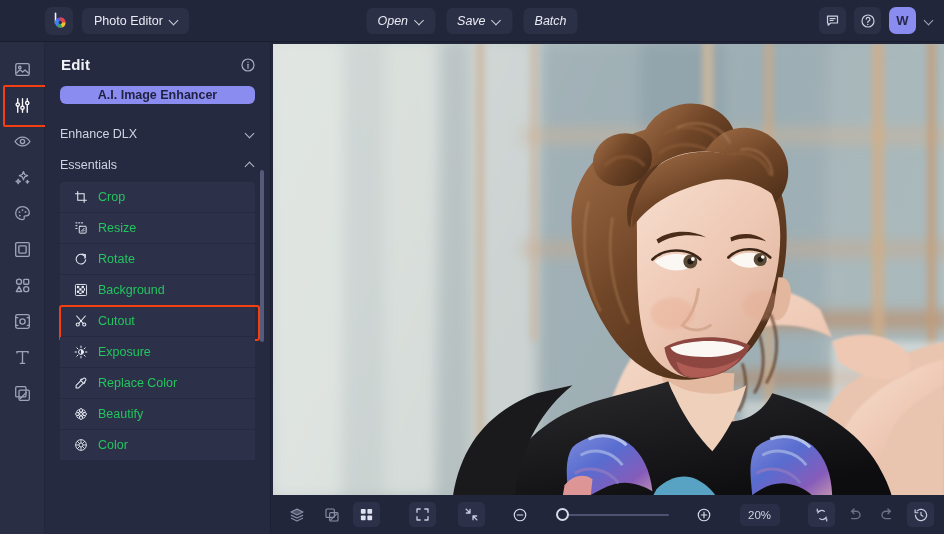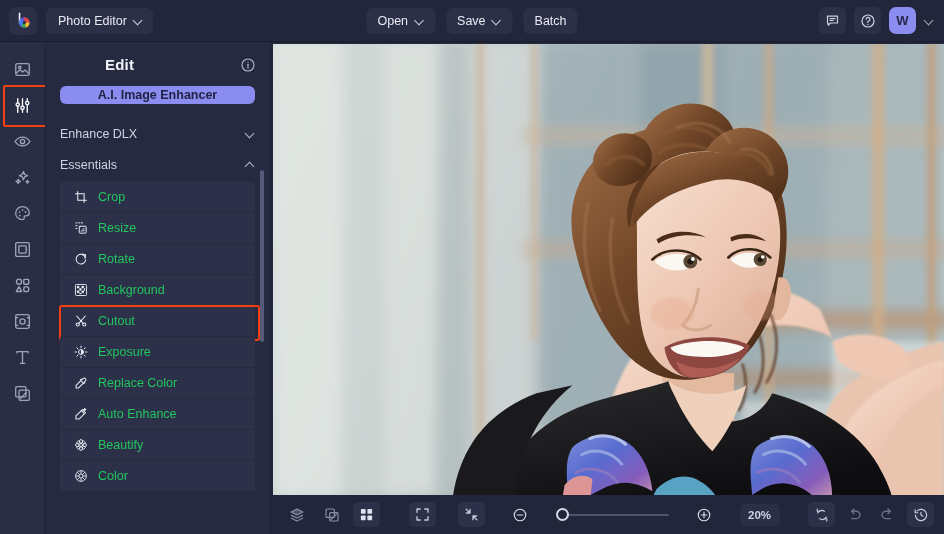--- a/index.html
+++ b/index.html
@@ -14,20 +14,21 @@
   }
   #app { position: relative; width: 944px; height: 534px; display: flex; flex-direction: column; }
 
   
   .topbar {
     height: 42px; min-height: 42px;
     background: #22263a;
     display: flex; align-items: center;
     position: relative;
     border-bottom: 1px solid #1a1d2e;
+    padding-left: 36px;
   }
   .tb-left { display: flex; align-items: center; padding-left: 9px; gap: 9px; }
   .logo-btn {
     width: 28px; height: 28px; border-radius: 7px;
     background: #2c3047;
     display: flex; align-items: center; justify-content: center;
     cursor: pointer;
   }
   .logo-glyph { width: 19px; height: 19px; display:block; }
   .app-chip {
@@ -39,21 +40,21 @@
   .chev { width: 9px; height: 9px; display:inline-block; position: relative; opacity:.85;}
   .chev::after {
     content:""; position:absolute; left:0; top:1px;
     width:6px; height:6px;
     border-right: 1.4px solid currentColor; border-bottom: 1.4px solid currentColor;
     transform: rotate(45deg);
   }
   .chev.up::after { transform: rotate(-135deg); top:3px; }
   .tb-center {
     position: absolute; left: 50%; transform: translateX(-50%);
-    display: flex; align-items: flex-end; gap: 11px;
+    display: flex; align-items: flex-end; gap: 11px; font-style: italic;
   }
   .tb-btn {
     height: 26px; padding: 0 11px;
     background: #2c3047; border-radius: 6px;
     display: flex; align-items: center; gap: 7px;
     font-size: 12.5px; color: #e9eaf2; cursor: pointer;
   }
   .tb-right {
     margin-left: auto; display: flex; align-items: center;
     gap: 8px; padding-right: 10px;
@@ -103,21 +104,21 @@
     width: 226px; min-width: 226px;
     background: #262a40;
     display: flex; flex-direction: column;
     position: relative;
     border-right: 1px solid #1e2133;
   }
   .panel-head {
     display: flex; align-items: center; justify-content: space-between;
     padding: 14px 14px 0 16px;
   }
-  .panel-title { font-size: 15px; font-weight: bold; color: #f2f3f8; letter-spacing:.2px;margin-left:44px;}
+  .panel-title { font-size: 15px; font-weight: bold; color: #f2f3f8; letter-spacing:.2px;}
   .info-ic { color:#b0b4c8; cursor:pointer; display:flex; }
   .enhancer-btn {
     margin: 13px 15px 14px 15px;
     height: 18px; border-radius: 6px;
     background: #8b8cf0; color: #1f2140;
     display: flex; align-items: center; justify-content: center;
     font-size: 12.5px; font-weight: bold; cursor: pointer;
   }
   .sec-row {
     height: 31px; margin: 0 15px;
@@ -170,21 +171,21 @@
     padding: 0 10px 0 12px; gap: 8px;
   }
   .bb-ic {
     width: 27px; height: 25px; border-radius: 5px;
     display: flex; align-items: center; justify-content: center;
     color: #8a8fa8; cursor: pointer;
   }
   .bb-ic.lit { background: #2c3149; color: #dfe2ee; }
   .bb-ic.on  { background: #2c3149; color: #c9cde0; }
   .bb-ic.dim { color: #6d7289; }
-  .bb-center { margin-left: auto; display: flex; align-items: center; gap: 22px; font-weight: bold; }
+  .bb-center { margin-left: auto; display: flex; align-items: center; gap: 22px; }
   .bb-right { margin-left: auto; display: flex; align-items: center; gap: 6px; }
   .zoom-slider {
     width: 113px; height: 14px; position: relative;
     display: flex; align-items: center; cursor: pointer;
   }
   .zs-track { position:absolute; left: 6px; right: 0; height: 2px; background: #4d5270; border-radius:2px;}
   .zs-knob {
     position: absolute; left: 0; width: 13px; height: 13px;
     border-radius: 50%; border: 2px solid #d7dae8; background: #22263a;
   }
@@ -432,30 +433,20 @@
           <span class="ti-ic">
             <svg width="14" height="14" viewBox="0 0 24 24" fill="none" stroke="currentColor" stroke-width="1.8" stroke-linecap="round" stroke-linejoin="round">
               <path d="M19.6 4.4a2.8 2.8 0 0 0-4 0l-2 2-1-1-1.7 1.7 6 6L18.6 11.4l-1-1 2-2a2.8 2.8 0 0 0 0-4z"></path>
               <path d="M10.9 8.8L3.6 16.1v4.3h4.3l7.3-7.3"></path>
             </svg>
           </span>
           <span>Replace Color</span>
         </div>
 
 
-        <div class="tool-item">
-          <span class="ti-ic">
-            <svg width="14" height="14" viewBox="0 0 24 24" fill="none" stroke="currentColor" stroke-width="1.8" stroke-linecap="round" stroke-linejoin="round">
-              <path d="M14.4 4.3l5.3 5.3-11 11H3.4v-5.3z"></path>
-              <path d="M12.6 6.1l5.3 5.3"></path>
-              <path d="M18.4 2.4l.5 1.4 1.4.5-1.4.5-.5 1.4-.5-1.4-1.4-.5 1.4-.5z"></path>
-            </svg>
-          </span>
-          <span>Auto Enhance</span>
-        </div>
 
         <div class="tool-item">
           <span class="ti-ic">
             <svg width="14" height="14" viewBox="0 0 24 24" fill="none" stroke="currentColor" stroke-width="1.6">
               <circle cx="12" cy="12" r="2.6"></circle>
               <ellipse cx="12" cy="5.8" rx="2.6" ry="3.2"></ellipse>
               <ellipse cx="12" cy="18.2" rx="2.6" ry="3.2"></ellipse>
               <ellipse cx="5.8" cy="12" rx="3.2" ry="2.6"></ellipse>
               <ellipse cx="18.2" cy="12" rx="3.2" ry="2.6"></ellipse>
               <ellipse cx="7.4" cy="7.4" rx="2.8" ry="2.1" transform="rotate(-45 7.4 7.4)"></ellipse>

